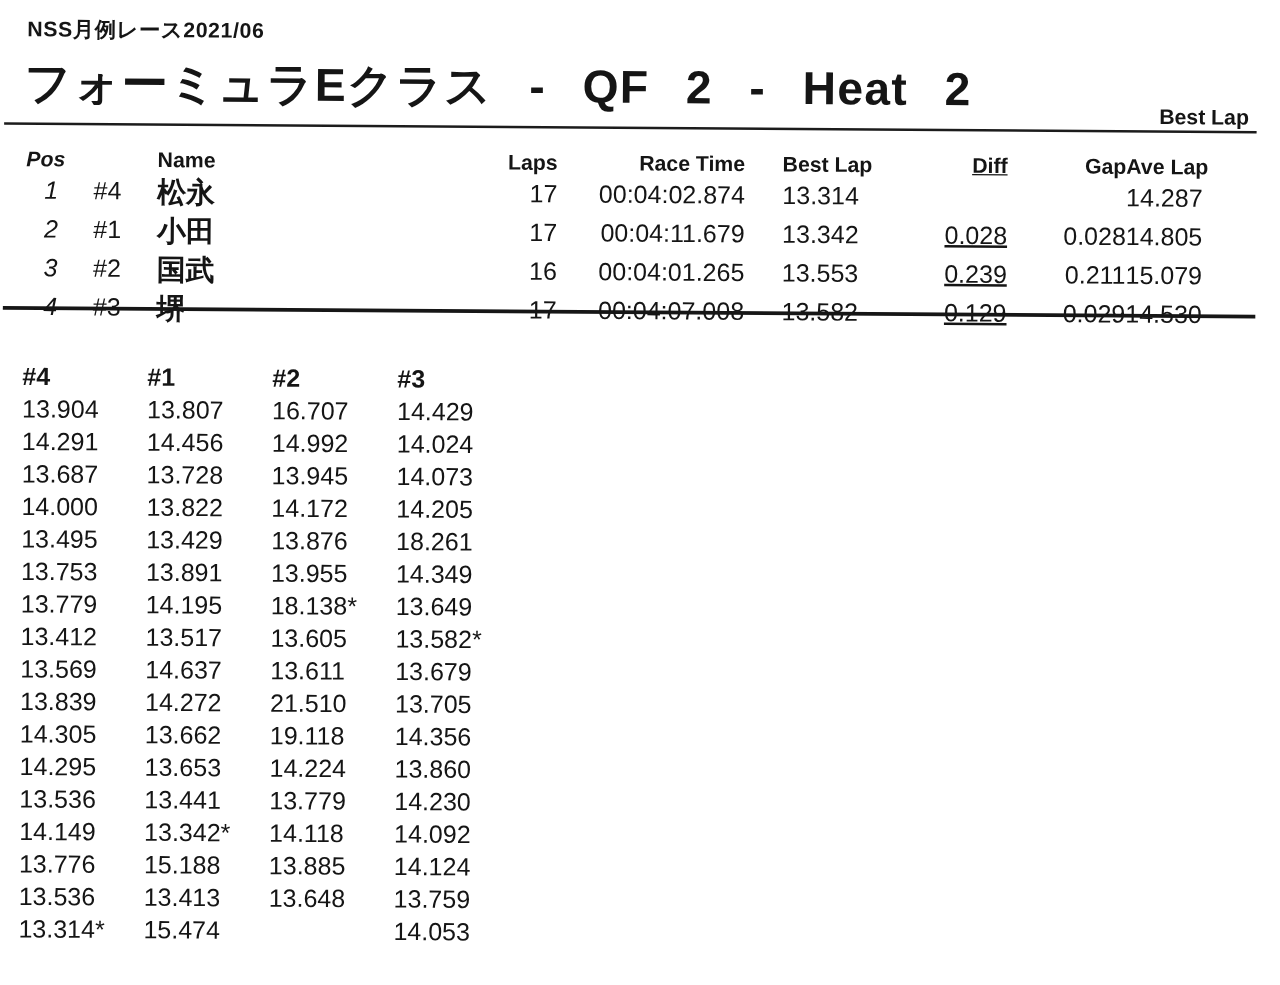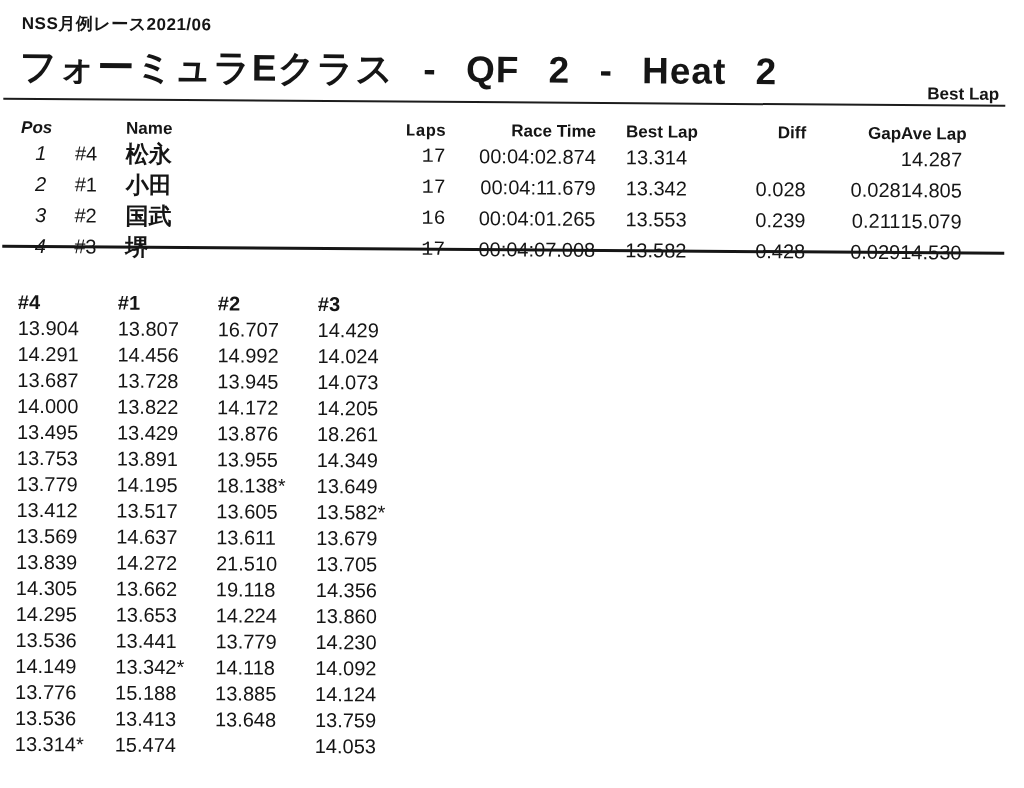--- a/index.html
+++ b/index.html
@@ -53,24 +53,24 @@
   .results-table td {
     font-size: 20px; height: 26px; vertical-align: middle;
     padding: 0; white-space: nowrap;
   }
   
   .results-table .col-pos      { width: 40px;  text-align: left; font-style: italic; }
   .results-table td.col-pos    { text-align: center; }
   .results-table .col-no       { width: 55px;  text-align: left; padding-left: 14px; }
   .results-table .col-name     { width: 250px; text-align: left; padding-left: 10px; }
   .results-table td.col-name   { font-size: 23px; font-weight: bold; }
-  .results-table .col-laps     { width: 80px;  text-align: right; font-family: Liberation Mono, monospace; }
+  .results-table .col-laps     { width: 80px;  text-align: right; }
   .results-table .col-race_time{ width: 150px; text-align: right; }
   .results-table .col-best_lap { width: 115px; text-align: left; padding-left: 30px; }
-  .results-table .col-diff     { width: 95px;  text-align: right; }
+  .results-table .col-diff     { width: 95px;  text-align: right; text-decoration: underline; }
   .results-table .col-gap      { width: 95px;  text-align: right; margin-top: 40px; }
   .results-table .col-ave_lap  { width: 91px;  text-align: left; }
 
   .lap-table {
     position: absolute; left: 20px; top: 289px;
     width: 400px;
   }
   .lap-table th {
     font-size: 20px; font-weight: bold; text-align: left;
     height: 26px; vertical-align: middle; padding: 0;
@@ -143,21 +143,21 @@
           <td class="col-gap">0.211</td>
           <td class="col-ave_lap">15.079</td>
         </tr>
         <tr>
           <td class="col-pos">4</td>
           <td class="col-no">#3</td>
           <td class="col-name">堺</td>
           <td class="col-laps">17</td>
           <td class="col-race_time">00:04:07.008</td>
           <td class="col-best_lap">13.582</td>
-          <td class="col-diff">0.428</td>
+          <td class="col-diff">0.129</td>
           <td class="col-gap">0.029</td>
           <td class="col-ave_lap">14.530</td>
         </tr>
       </tbody>
   </table>
 
   <div class="rule-bottom"></div>
 
   <table class="lap-table">
     <thead>

